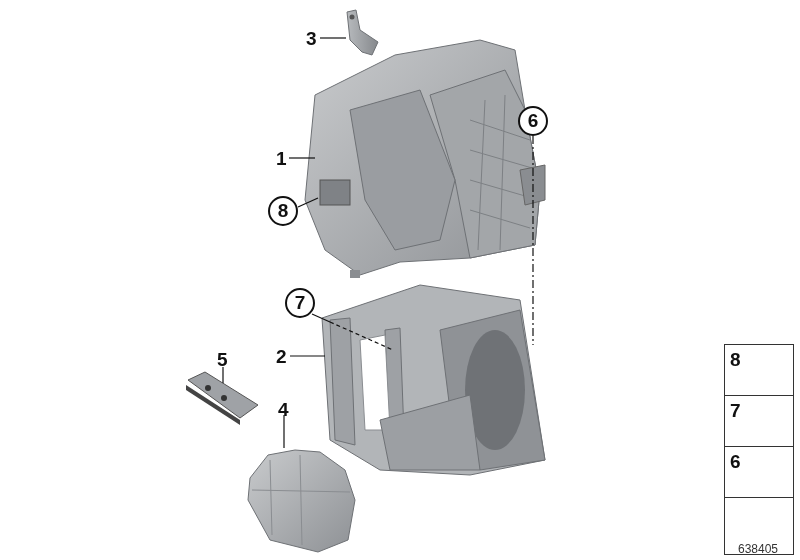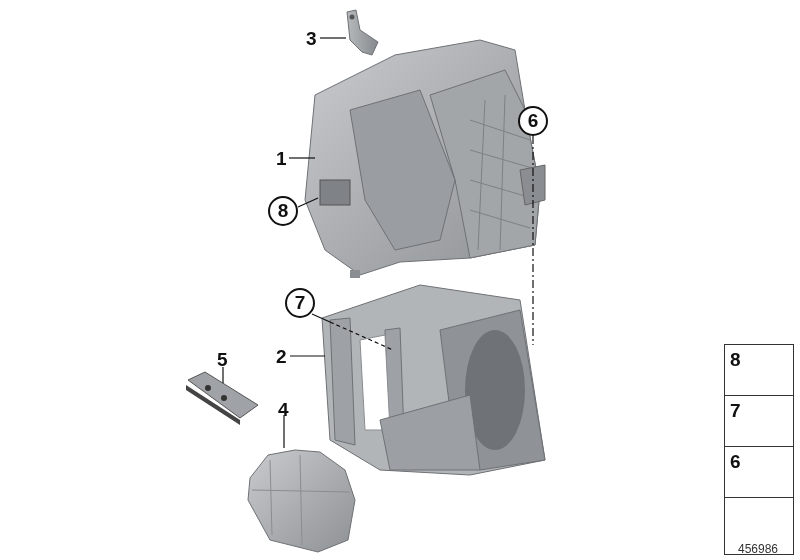--- a/index.html
+++ b/index.html
@@ -128,14 +128,14 @@
     </div>
     <div class="legend-row">
       <span class="legend-num">6</span>
       <span></span>
     </div>
     <div class="legend-row">
       <span></span>
     </div>
   </div>
 
-  <span class="diagram-id">456986</span>
+  <span class="diagram-id">638405</span>
 </div>
 
 </body></html>

